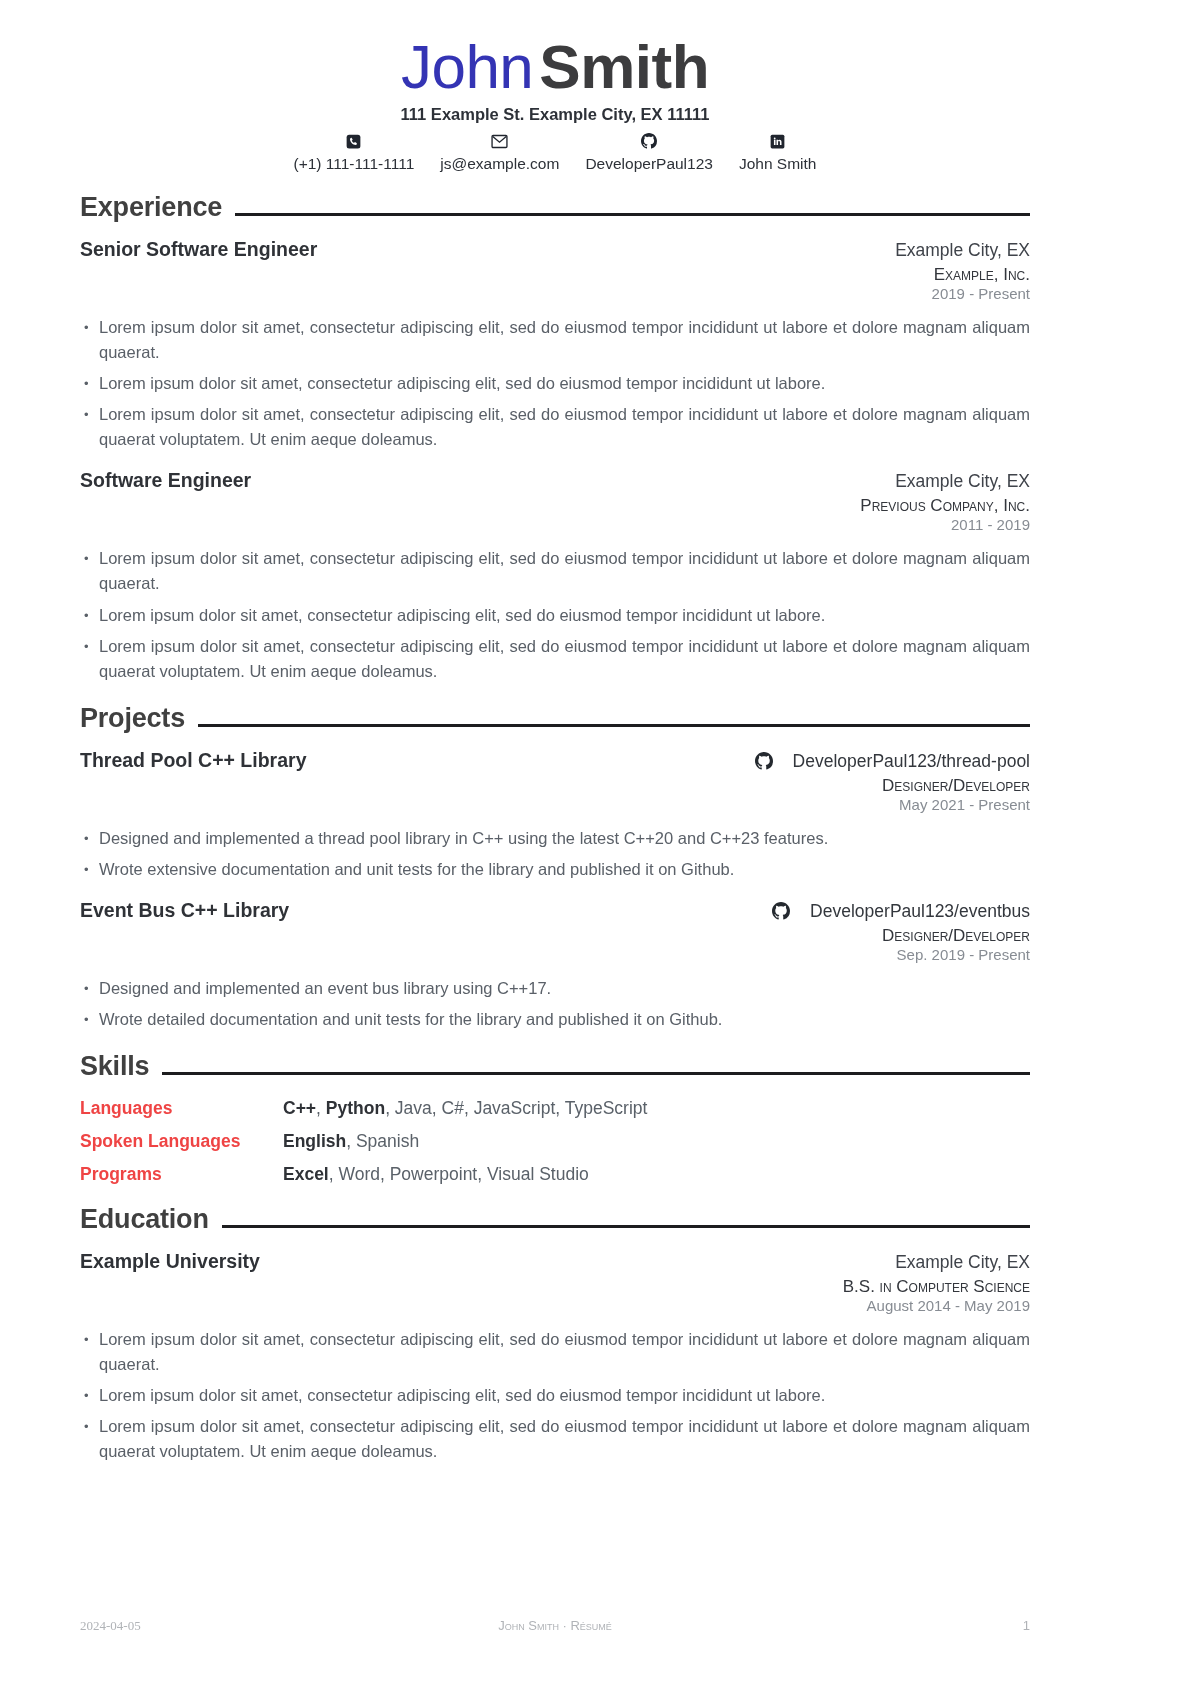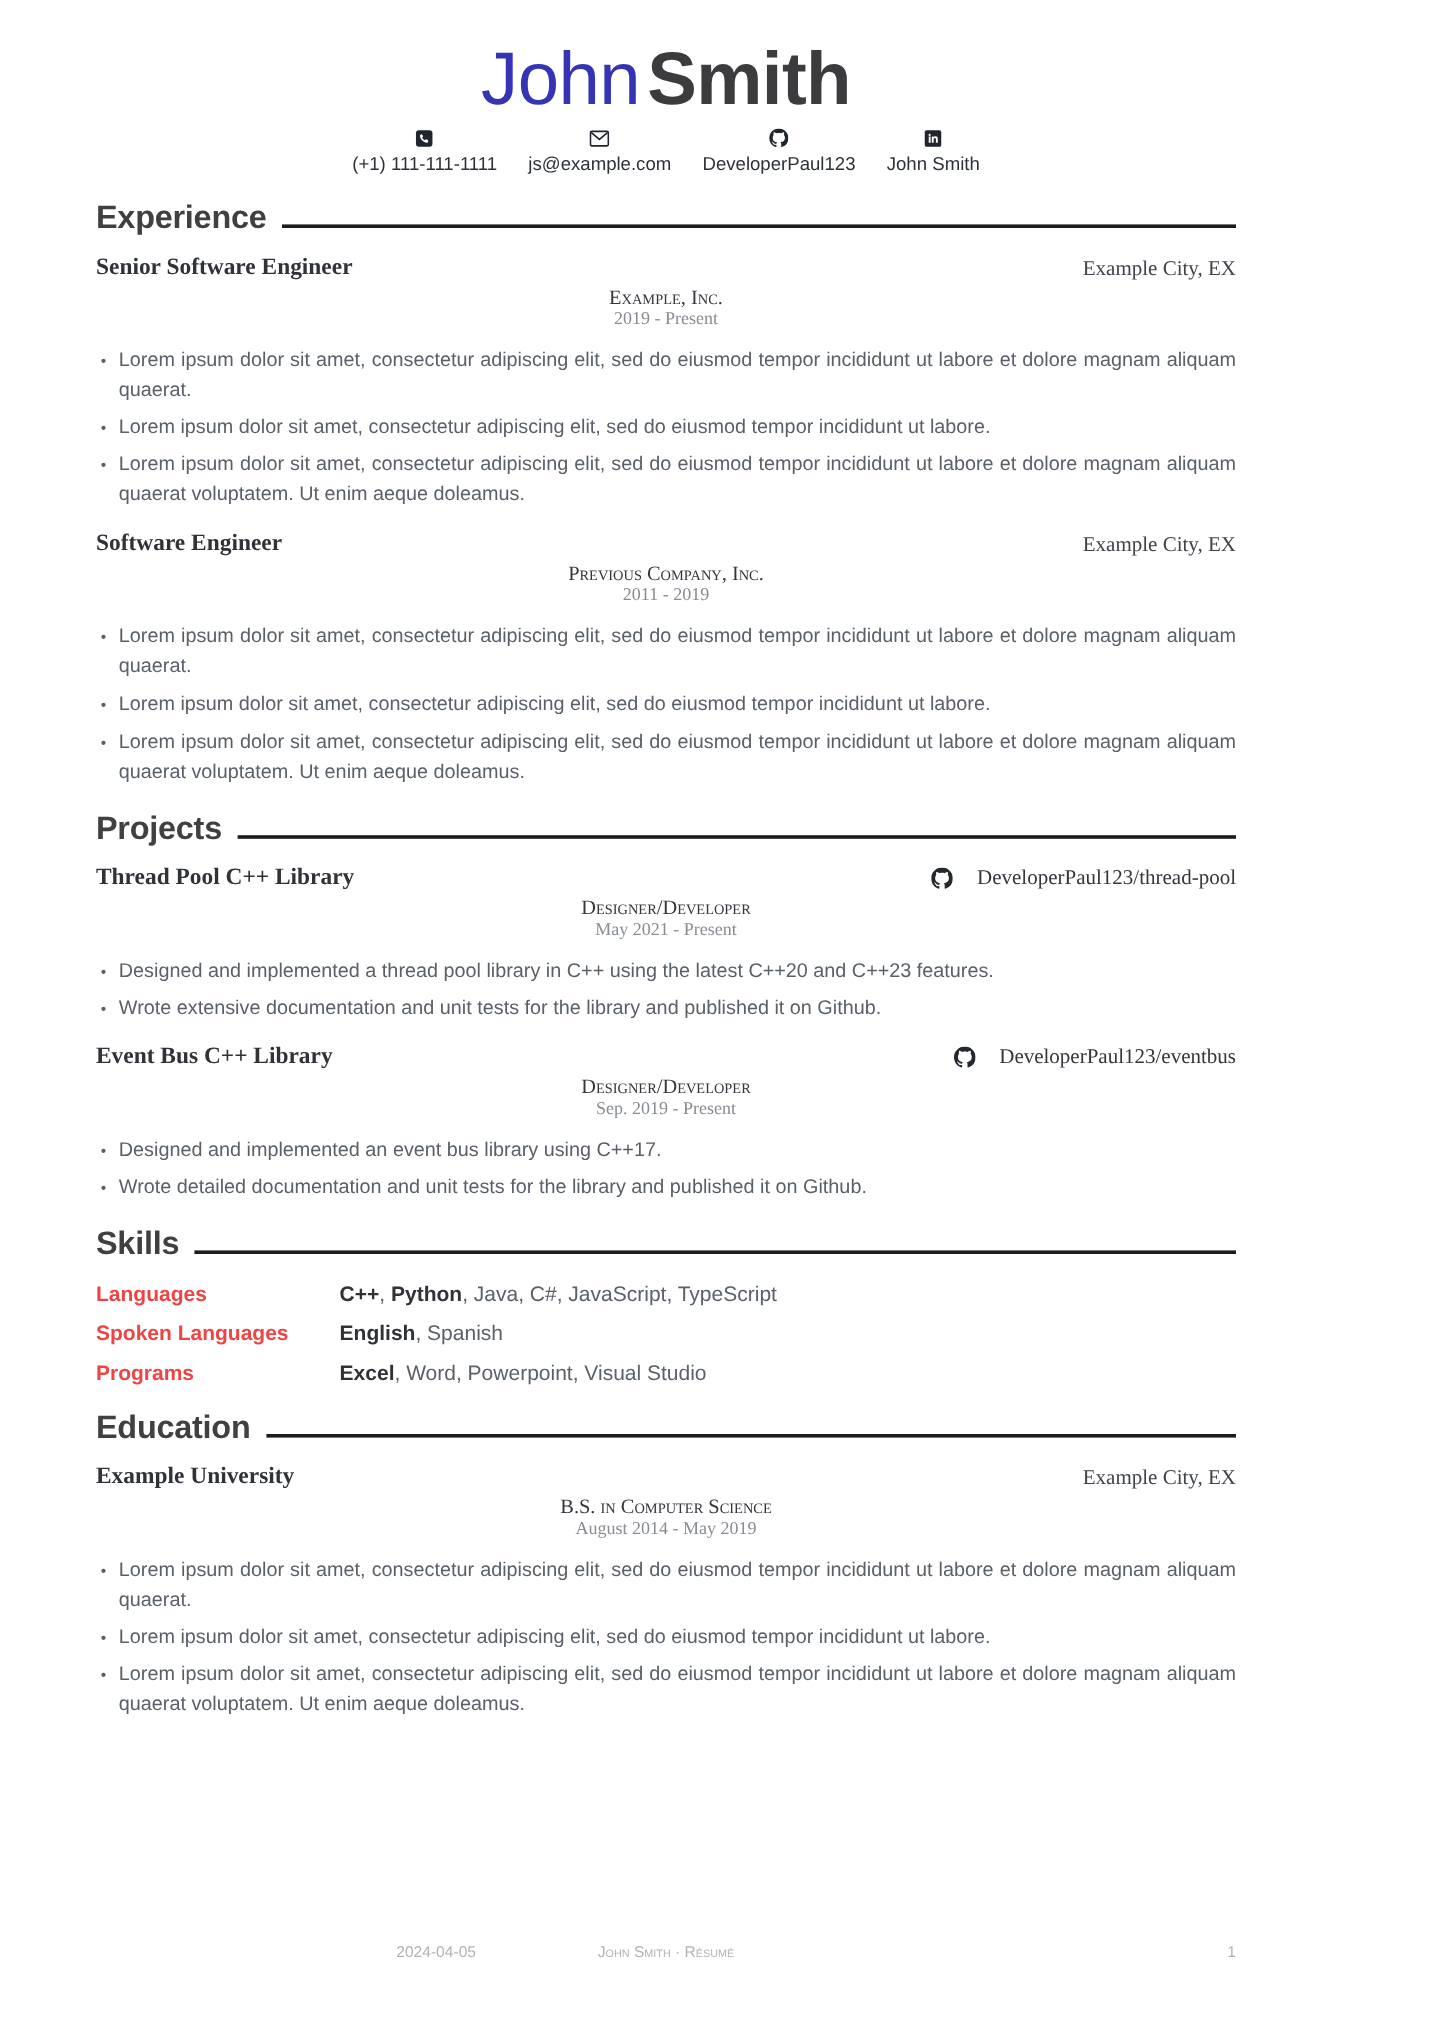--- a/index.html
+++ b/index.html
@@ -59,21 +59,21 @@
   .section { margin-top: 21px; }
   .sec-head { display: flex; align-items: flex-end; }
   .sec-head h2 {
     margin: 0; font-size: 27px; font-weight: 700; line-height: 1;
     color: #404040; letter-spacing: -0.2px;
   }
   .sec-rule { flex: 1; height: 3px; background: #1d1d1f; margin: 0 0 5px 13px; }
 
   
   .entry { margin-top: 17px; }
-  .row { display: flex; justify-content: space-between; align-items: center; font-family: Liberation Serif, serif; }
+  .row { display: flex; justify-content: space-between; align-items: flex-end; }
   .e-title { font-size: 19.5px; font-weight: 700; color: #2f3237; }
   .e-loc   { font-size: 17.5px; color: #3f434a; }
   .row2 { margin-top: 4px; flex-direction: column; }
   .e-org  { font-variant: small-caps; font-size: 17px; color: #33363c; }
   .e-date { font-size: 15px; color: #878c93; }
   .e-repo {
     display: inline-flex; align-items: center; gap: 20px;
     font-size: 17.5px; color: #33373d; text-decoration: none;
   }
   .e-repo svg { display: block; color: #24292f; }
@@ -105,33 +105,34 @@
   .sk-value { color: #5a6169; }
   .sk-value .b { font-weight: 700; color: #2f3237; }
 
   
   .footer {
     position: absolute;
     left: 80px; right: 161px; bottom: 50px;
     display: flex; align-items: baseline;
     font-size: 13px; color: #b0b3b7;
   }
-  .footer .f-left { flex: 1; text-align: right; }
+  .footer .f-left { flex: 1; text-align: left; font-family: Liberation Serif, serif; }
   .footer .f-center { flex: 1; text-align: center; font-variant: small-caps; }
   .footer .f-right { flex: 1; text-align: right; }
 </style>
 </head>
 <body>
 
 <div class="page">
 
   <div>
     <div class="name">
       <span class="first">John</span><span class="last">Smith</span>
     </div>
+    <div class="address">111 Example St. Example City, EX 11111</div>
 
     <div class="contacts">
       <span class="contact">
         <span>
             <svg width="15" height="15" viewBox="0 0 24 24">
               <rect x="1" y="1" width="22" height="22" rx="4" fill="currentColor"></rect>
               <path d="M8.2 6.1c.3-.1.7 0 .9.3l1.3 2.1c.2.3.1.8-.1 1l-1.1 1.1c.7 1.6 2 2.9 3.6 3.6l1.1-1.1c.3-.3.7-.3 1-.1l2.1 1.3c.3.2.5.6.3.9l-.6 1.9c-.1.3-.4.5-.8.5-5.1-.3-9.2-4.4-9.6-9.6 0-.3.2-.7.5-.8l1.4-1.1z" fill="#fff"></path>
             </svg>
           </span>
         <span>(+1) 111-111-1111</span>

